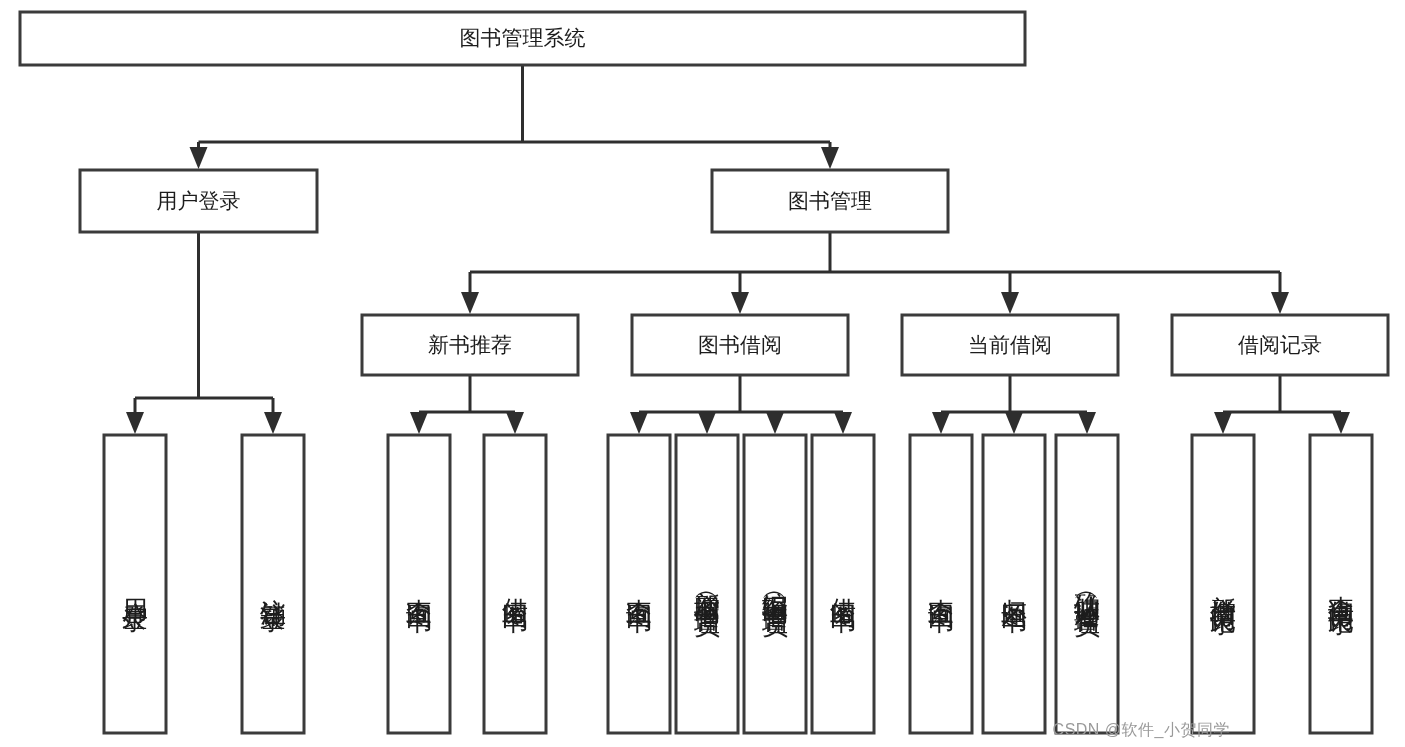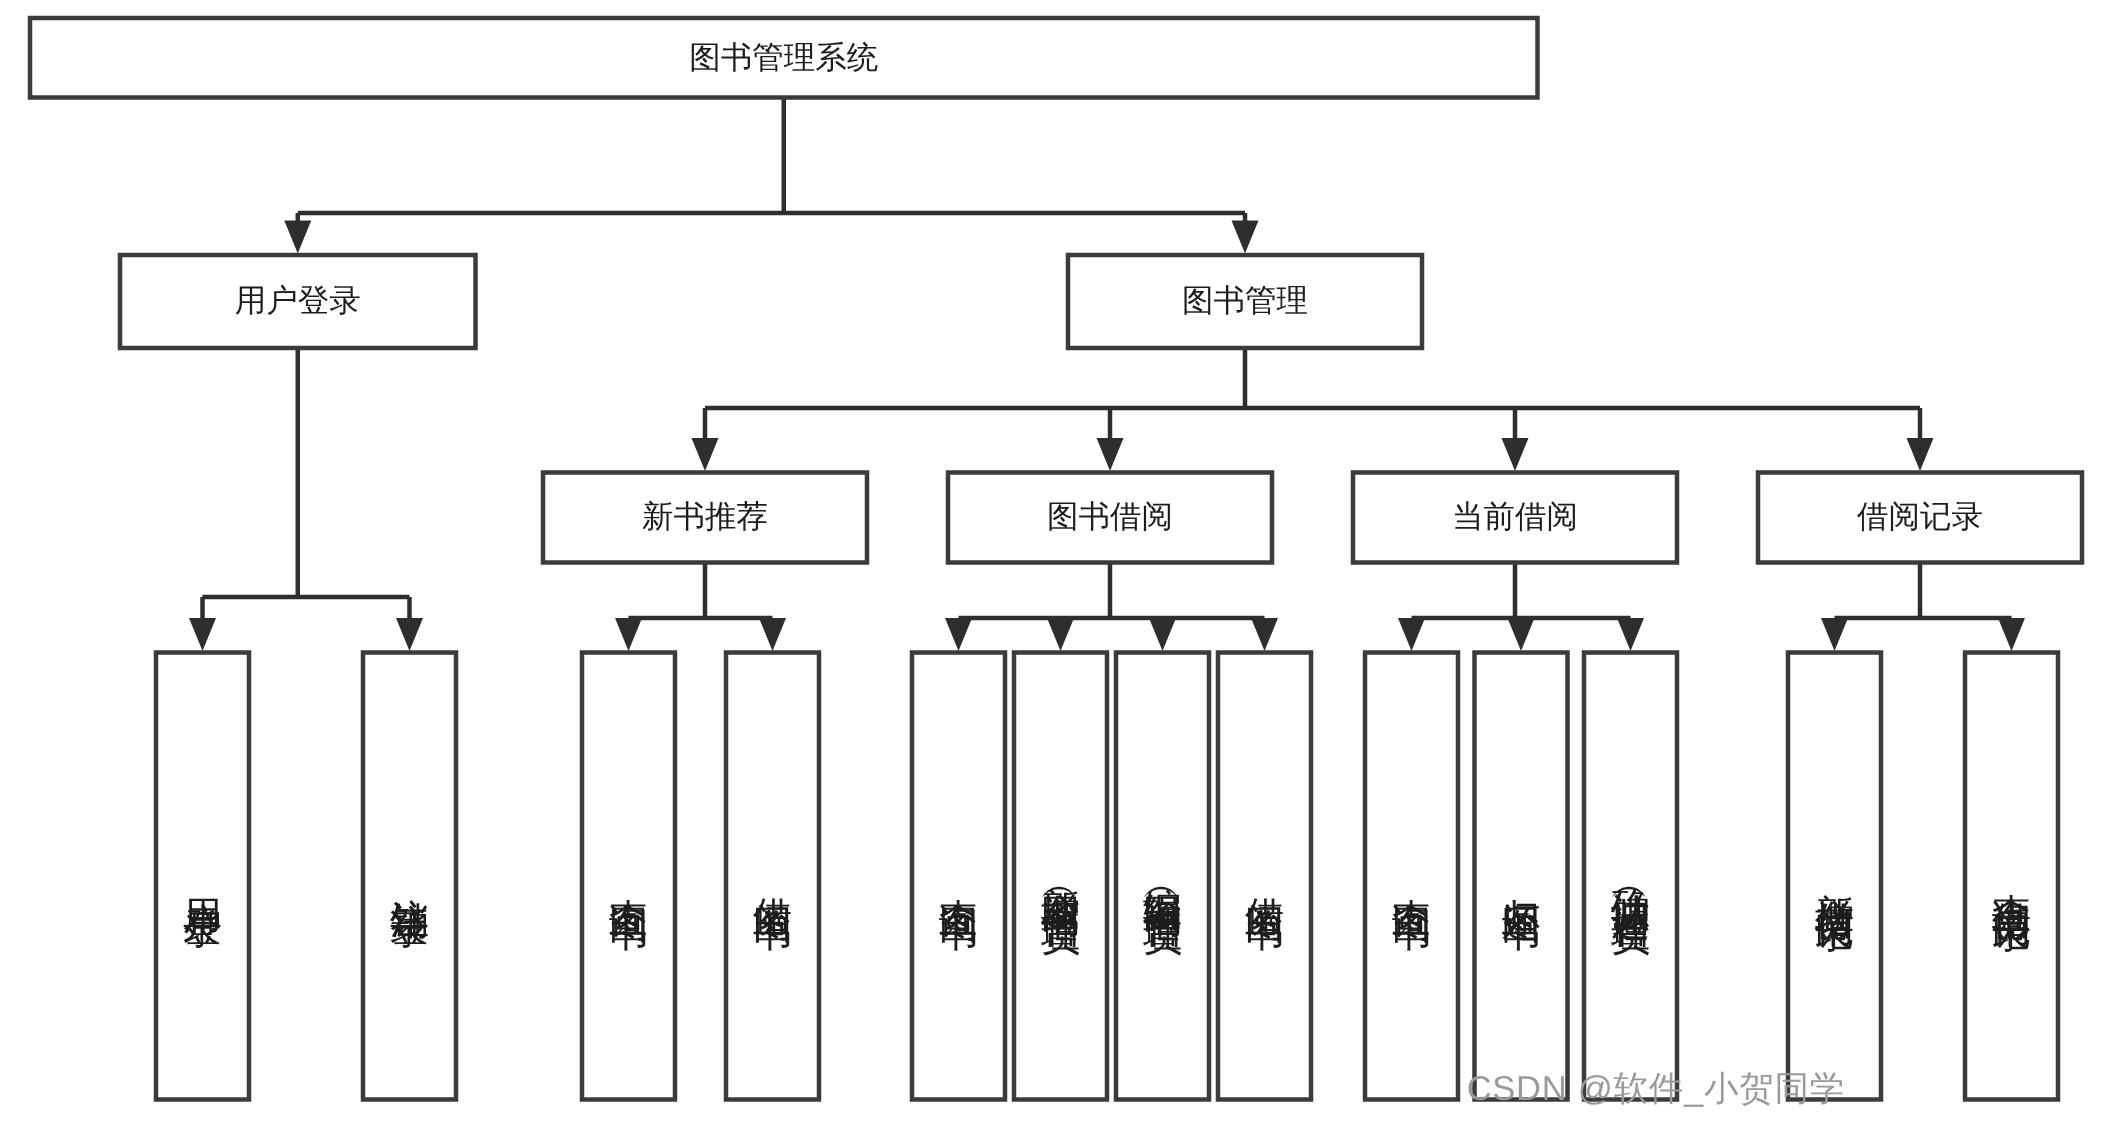--- a/index.html
+++ b/index.html
@@ -62,21 +62,21 @@
     line-height: 1.12;
     letter-spacing: 3px;
     color: #1d1d1d;
     white-space: nowrap;
   }
   .watermark {
     position: absolute;
     right: 10px;
     bottom: 6px;
     font-family: "Liberation Sans", "DejaVu Sans", sans-serif;
-    font-size: 23px;
+    font-size: 16px;
     color: #9a9a9a;
     letter-spacing: 0.5px;
     white-space: nowrap;
     text-align: right;
   }
 </style>
 </head>
 <body>
 
 <div id="diagram-root">

